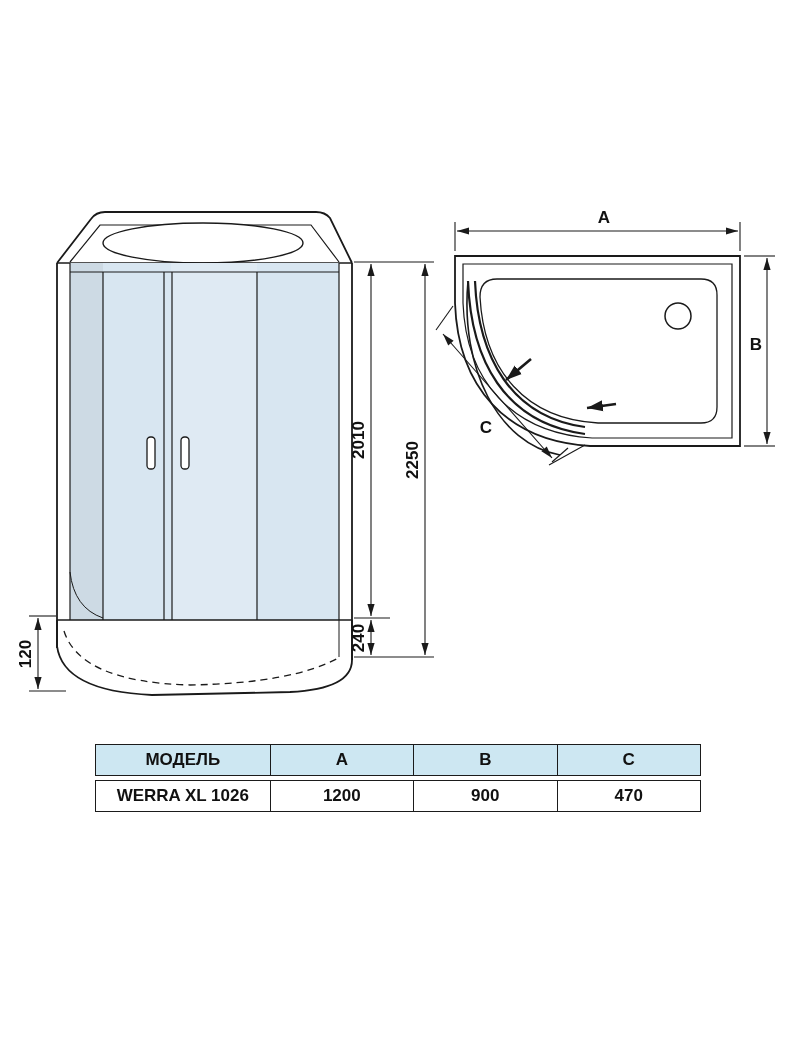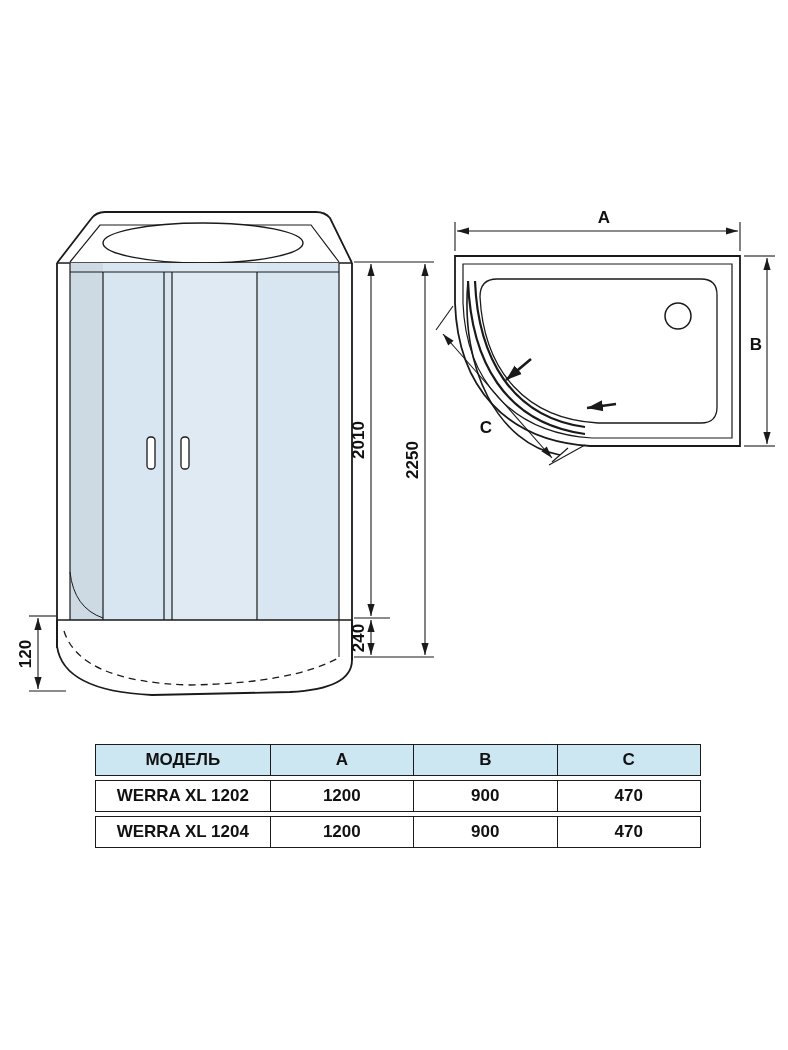--- a/index.html
+++ b/index.html
@@ -158,27 +158,21 @@
     <thead>
       <tr>
         <th>МОДЕЛЬ</th>
         <th>A</th>
         <th>B</th>
         <th>C</th>
       </tr>
     </thead>
     <tbody>
       <tr>
-        <td>WERRA XL 1202</td>
-        <td>1200</td>
-        <td>900</td>
-        <td>470</td>
-      </tr>
-      <tr>
-        <td>WERRA XL 1204</td>
+        <td>WERRA XL 1026</td>
         <td>1200</td>
         <td>900</td>
         <td>470</td>
       </tr>
     </tbody>
   </table>
 
 </div>
 
 </body></html>

